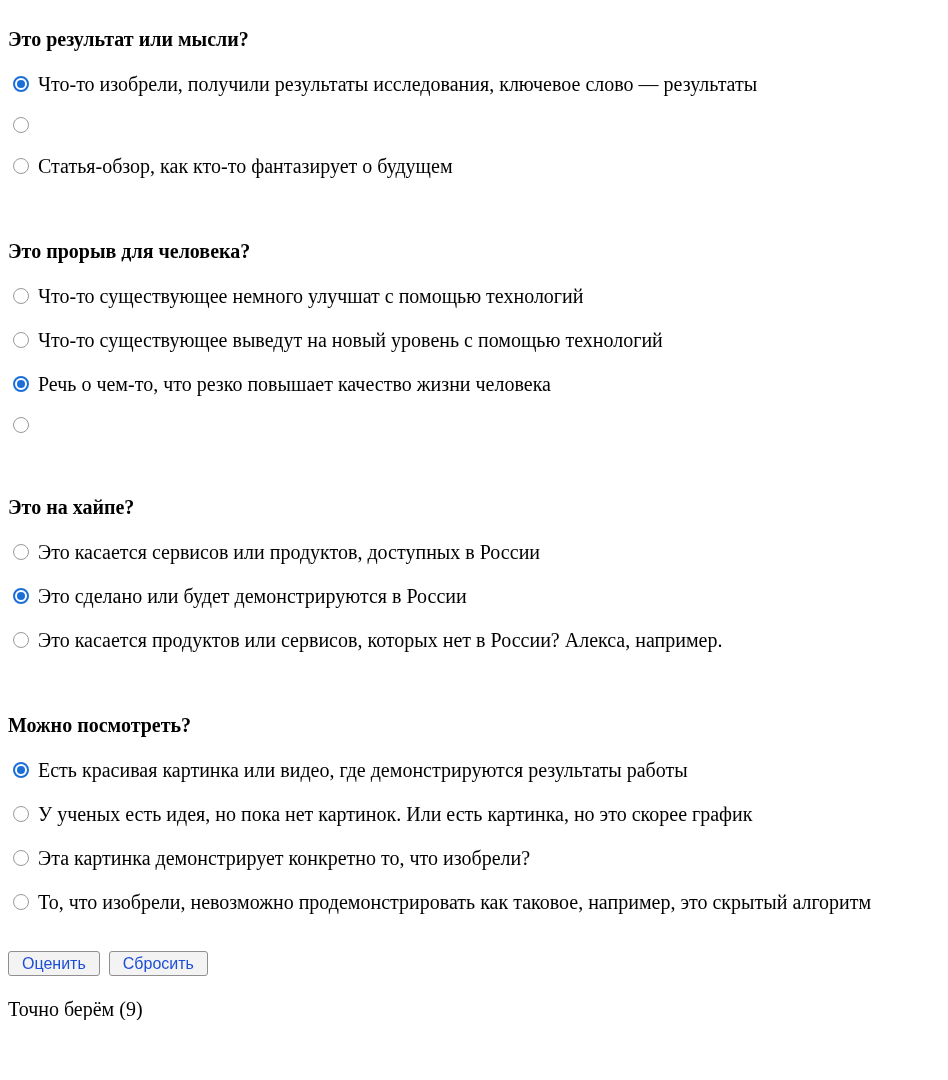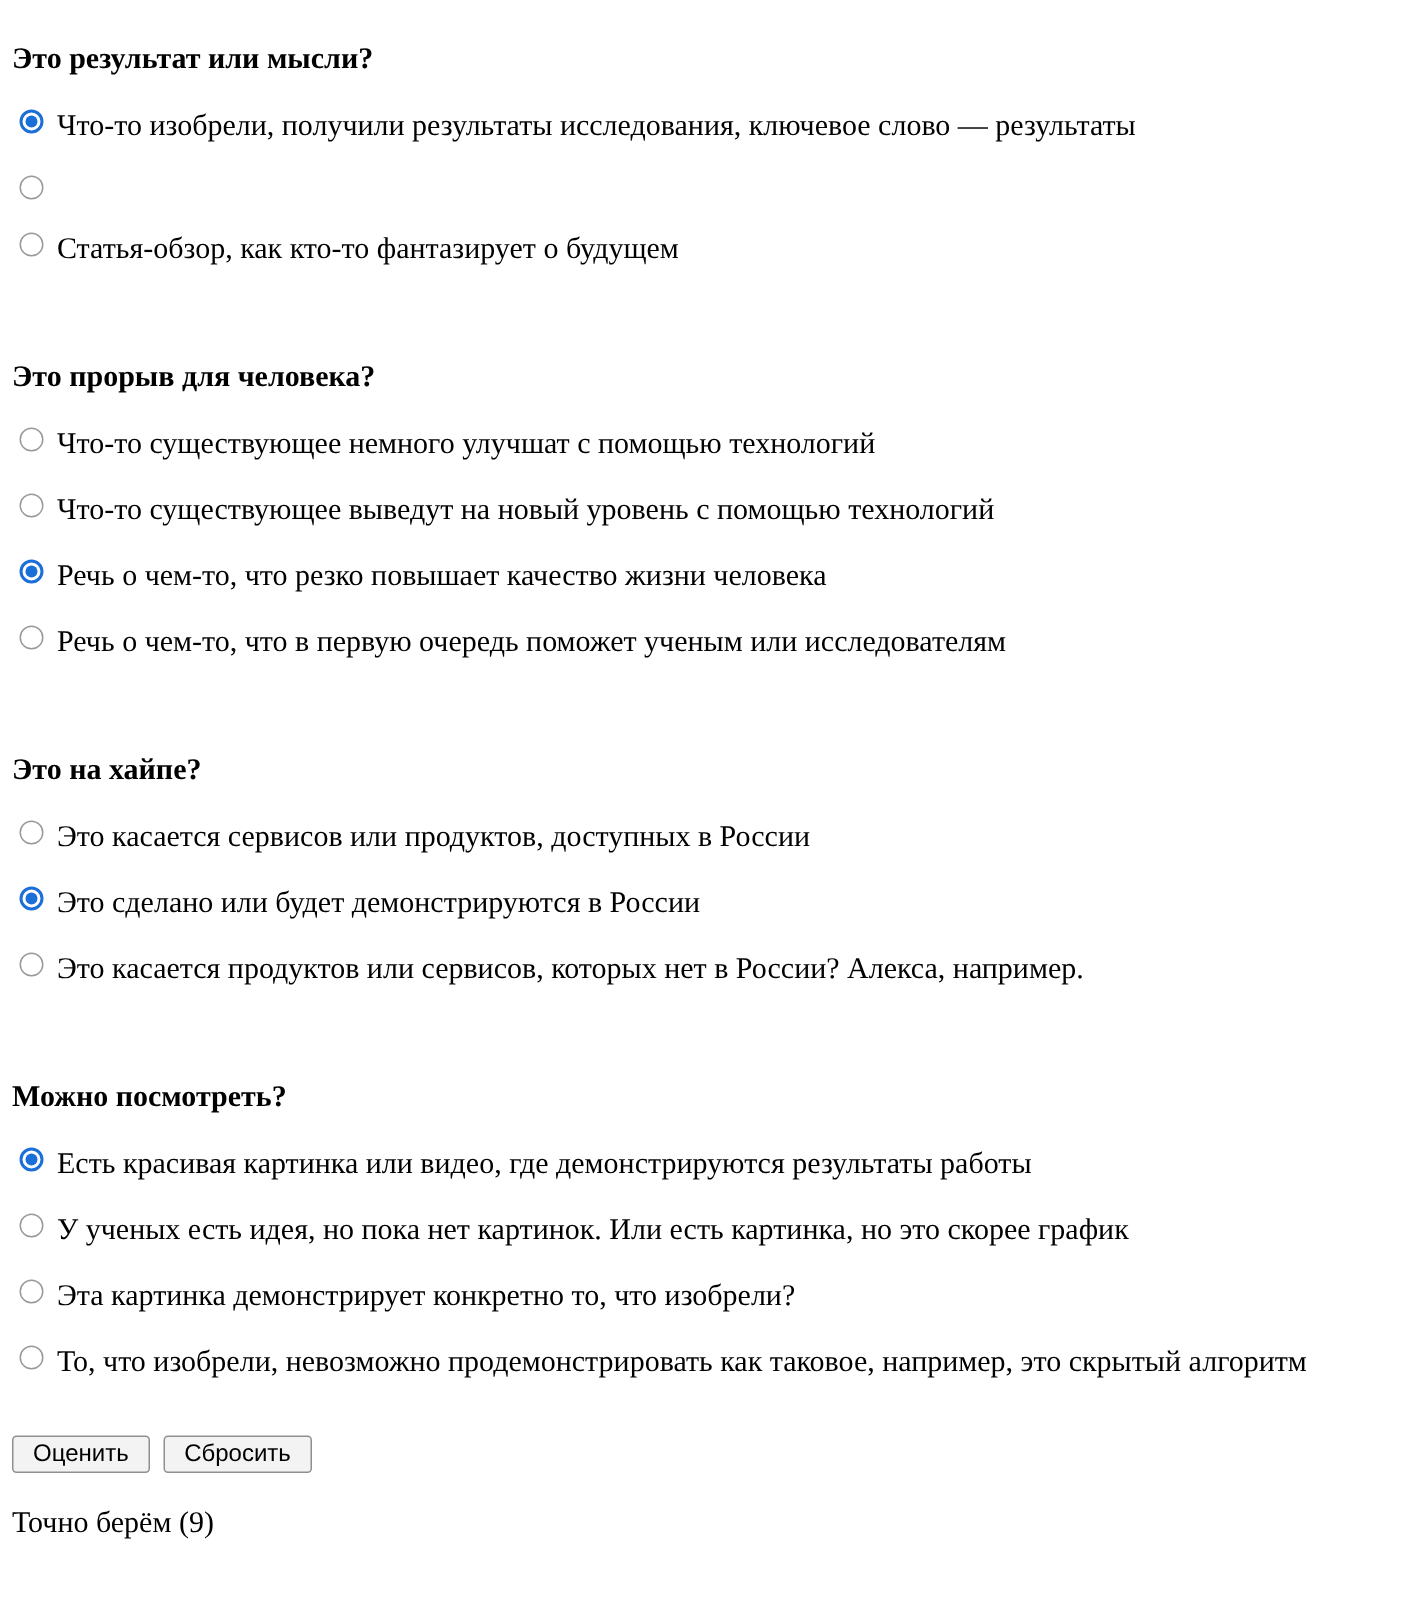--- a/index.html
+++ b/index.html
@@ -18,21 +18,21 @@
   .question:last-of-type {
     margin-bottom: 38px;
   }
   .question-title {
     font-weight: bold;
     line-height: 22px;
     margin: 0 0 23px 0;
   }
   .option-row {
     display: flex;
-    align-items: flex-start;
+    align-items: center;
     line-height: 22px;
     margin: 0 0 22px 0;
     padding-left: 5px;
     cursor: default;
   }
   .option-row:last-child {
     margin-bottom: 0;
   }
   .radio {
     flex: none;
@@ -58,21 +58,21 @@
   .option-label {
     white-space: nowrap;
   }
   .actions {
     margin: 0 0 22px 0;
   }
   .actions button {
     font-family: "Liberation Sans", sans-serif;
     font-size: 16px;
     line-height: 17px;
-    color: #000000;
+    color: #1d4ed8;
     background: #f3f3f3;
     border: 1px solid #8f8f8f;
     border-radius: 3px;
     padding: 3px 13px;
     margin: 0 4px 0 0;
     cursor: pointer;
   }
   .verdict {
     margin: 0;
     line-height: 22px;
@@ -105,21 +105,20 @@
       <p class="option-row">
         <span class="radio" role="radio" aria-checked="false"></span>
         <span class="option-label">Что-то существующее выведут на новый уровень с помощью технологий</span>
       </p>
       <p class="option-row">
         <span class="radio checked" role="radio" aria-checked="true"></span>
         <span class="option-label">Речь о чем-то, что резко повышает качество жизни человека</span>
       </p>
       <p class="option-row">
         <span class="radio" role="radio" aria-checked="false"></span>
-        <span class="option-label">Речь о чем-то, что в первую очередь поможет ученым или исследователям</span>
       </p>
     </div>
     <div class="question">
       <p class="question-title">Это на хайпе?</p>
       <p class="option-row">
         <span class="radio" role="radio" aria-checked="false"></span>
         <span class="option-label">Это касается сервисов или продуктов, доступных в России</span>
       </p>
       <p class="option-row">
         <span class="radio checked" role="radio" aria-checked="true"></span>

